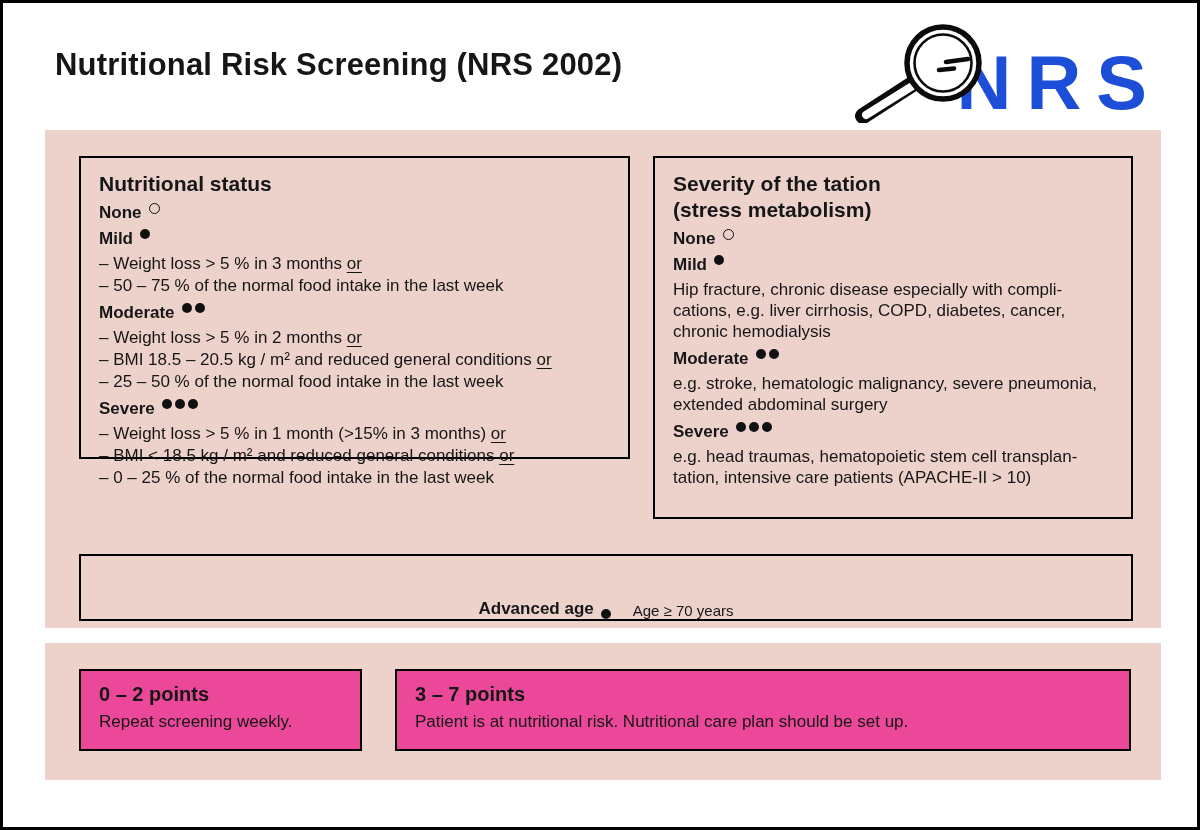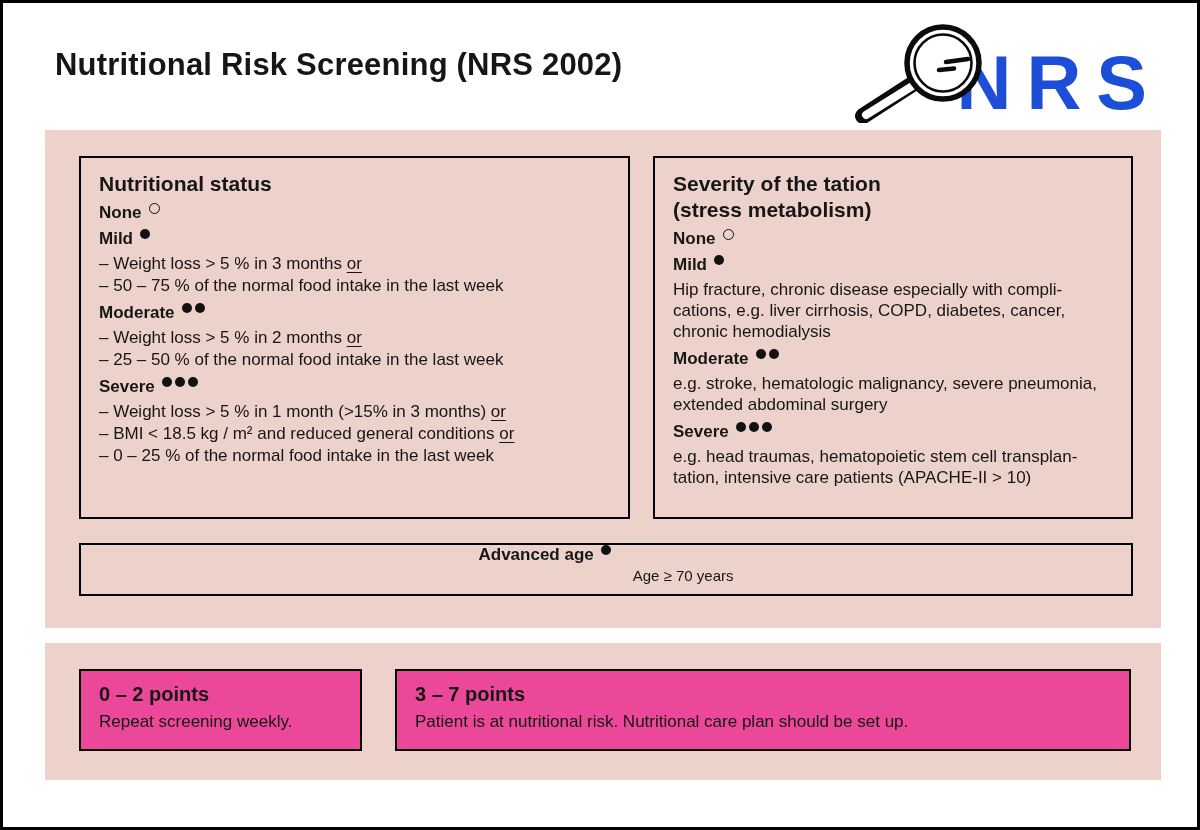--- a/index.html
+++ b/index.html
@@ -10,23 +10,23 @@
   .page-title{position:absolute;left:52px;top:44px;margin:0;font-size:31px;font-weight:700;letter-spacing:.2px;}
   .logo-text{position:absolute;top:16px;right:35px;font-size:76px;font-weight:700;letter-spacing:15px;line-height:1;color:#1d4ed8;z-index:1;user-select:none;margin-top:26px;}
   .magnifier{position:absolute;left:836px;top:8px;width:150px;height:112px;z-index:2;}
 
   
   .panel{position:absolute;left:42px;width:1116px;background:#edd2cc;}
   .panel-top{top:127px;height:498px;}
   .panel-bottom{top:640px;height:137px;}
 
   .box{position:absolute;border:2px solid #000;box-sizing:border-box;}
-  .box-left{left:34px;top:26px;width:551px;height:363px;padding:13px 18px;}
+  .box-left{left:34px;top:26px;width:551px;height:303px;padding:13px 18px;}
   .box-right{left:608px;top:26px;width:480px;height:363px;padding:13px 18px;}
-  .box-advanced{left:34px;top:413px;width:1054px;height:53px;display:flex;align-items:flex-start;justify-content:center;}
+  .box-advanced{left:34px;top:424px;width:1054px;height:67px;display:flex;align-items:flex-end;justify-content:center;}
 
   .box h2{margin:0 0 5px;font-size:21px;font-weight:700;line-height:26px;}
   .h2-line{display:block;}
 
   .level-label{display:flex;align-items:flex-start;gap:7px;font-size:17px;font-weight:700;line-height:20px;margin:6px 0 4px;}
   .dots{display:inline-flex;align-items:center;gap:3px;}
   .dot{width:10px;height:10px;border-radius:50%;background:#111;display:inline-block;}
   .dot.open{width:9px;height:9px;background:transparent;border:1.8px solid #111;box-sizing:content-box;}
   .item{font-size:17px;line-height:22px;}
   .para{font-size:17px;line-height:21px;margin:1px 0 7px;}
@@ -80,20 +80,21 @@
           <div class="item">– Weight loss &gt; 5 % in 3 months <span class="or">or</span></div>
           <div class="item">– 50 – 75 % of the normal food intake in the last week </div>
           <div class="level-label">
             <span>Moderate</span>
             <span class="dots">
               <span class="dot"></span>
               <span class="dot"></span>
             </span>
           </div>
           <div class="item">– Weight loss &gt; 5 % in 2 months <span class="or">or</span></div>
+          <div class="item">– BMI 18.5 – 20.5 kg / m² and reduced general conditions <span class="or">or</span></div>
           <div class="item">– 25 – 50 % of the normal food intake in the last week </div>
           <div class="level-label">
             <span>Severe</span>
             <span class="dots">
               <span class="dot"></span>
               <span class="dot"></span>
               <span class="dot"></span>
             </span>
           </div>
           <div class="item">– Weight loss &gt; 5 % in 1 month (&gt;15% in 3 months) <span class="or">or</span></div>

